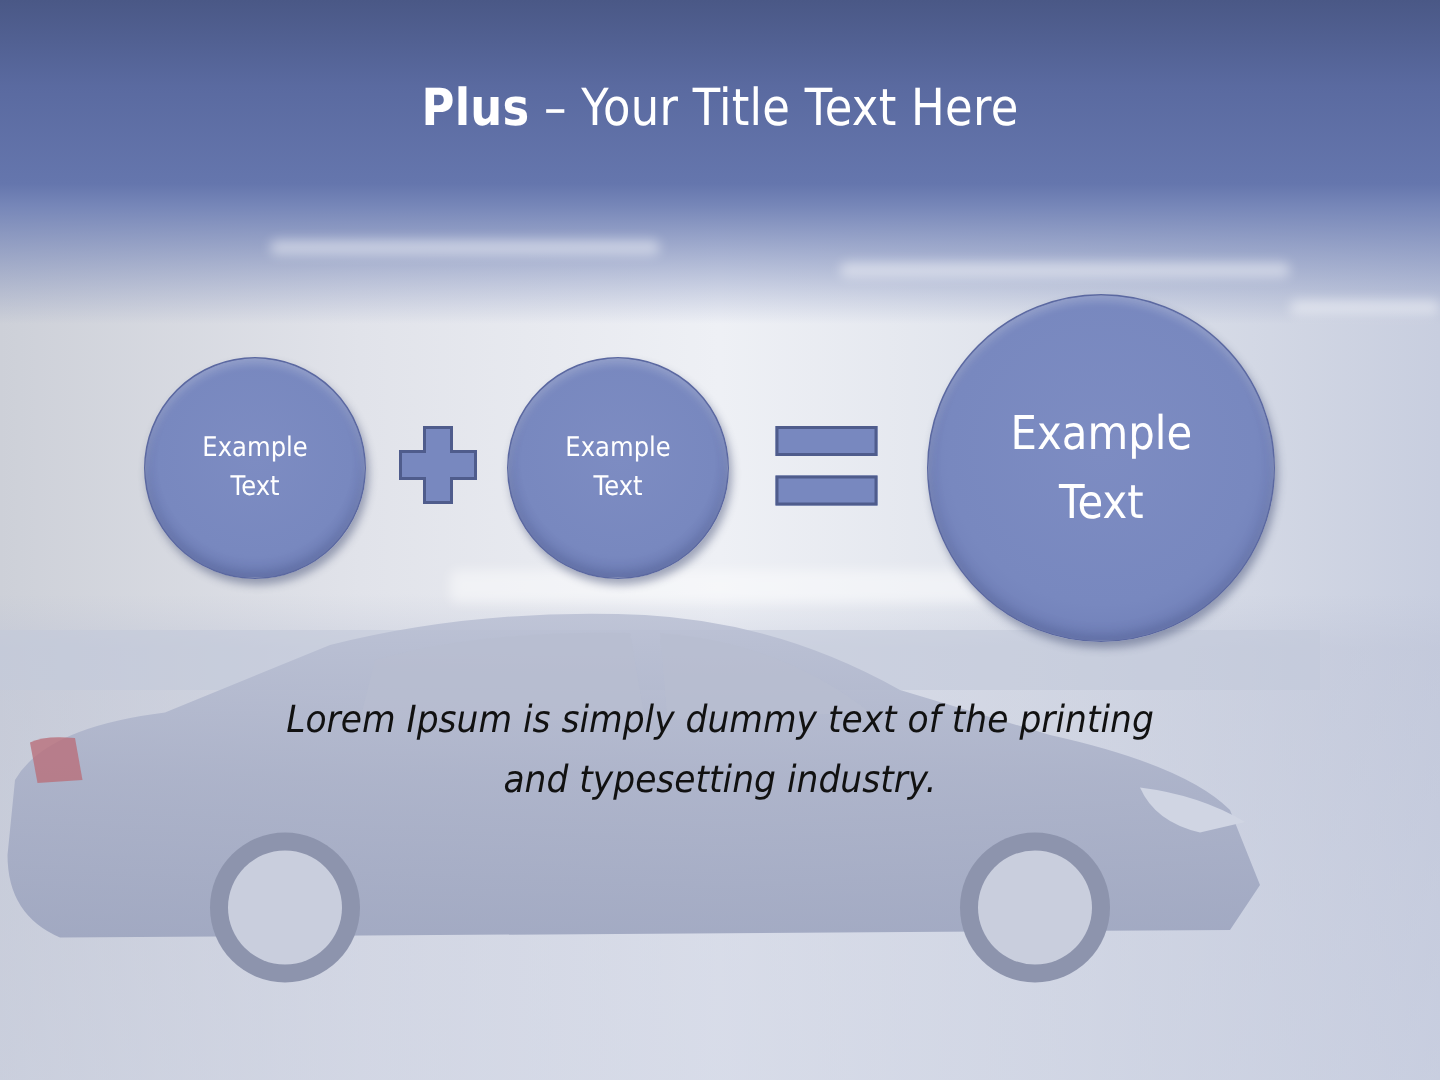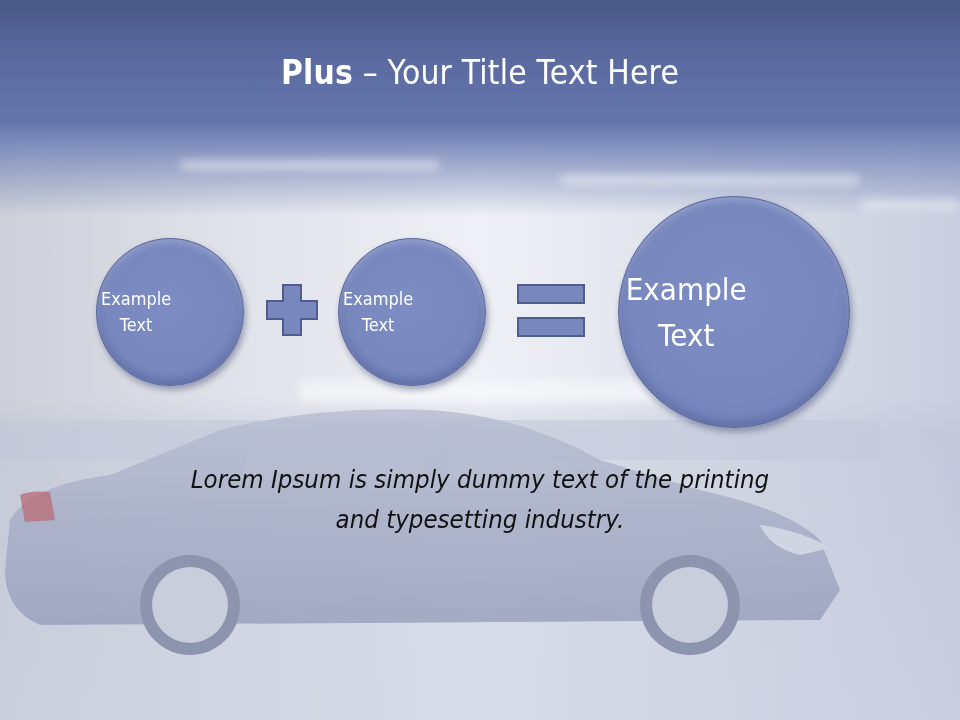--- a/index.html
+++ b/index.html
@@ -24,21 +24,21 @@
     position: absolute; left: 0; right: 0; top: 52px; text-align: center;
     color: #ffffff; font-size: 34px; letter-spacing: 0.2px;
     font-family: "DejaVu Sans", sans-serif; transform: scaleX(0.88);
   }
   .title b { font-weight: bold; }
   .circle {
     position: absolute; border-radius: 50%;
     background: radial-gradient(circle at 50% 45%, #7d8cc2 0%, #7888bf 60%, #6e7db6 82%, #5d6aa0 100%);
     border: 1px solid #5b68a0;
     box-shadow: 2px 4px 6px rgba(60,70,110,0.45), inset 0 -4px 8px rgba(40,50,100,0.25), inset 0 3px 6px rgba(255,255,255,0.25);
-    display: flex; align-items: center; justify-content: flex-start; text-align: center;
+    display: flex; align-items: center; justify-content: center; text-align: center;
     color: #ffffff;
   }
   .circle span { display: block; line-height: 1.45; font-family: "DejaVu Sans", sans-serif; transform: scaleX(0.9); }
   .c1 { left: 96px; top: 238px; width: 146px; height: 146px; }
   .c2 { left: 338px; top: 238px; width: 146px; height: 146px; }
   .c3 { left: 618px; top: 196px; width: 230px; height: 230px; }
   .c1 span, .c2 span { font-size: 18px; }
   .c3 span { font-size: 31px; line-height: 1.5; }
   .plus { position: absolute; left: 266px; top: 284px; width: 52px; height: 52px; }
   .eq-bar {

